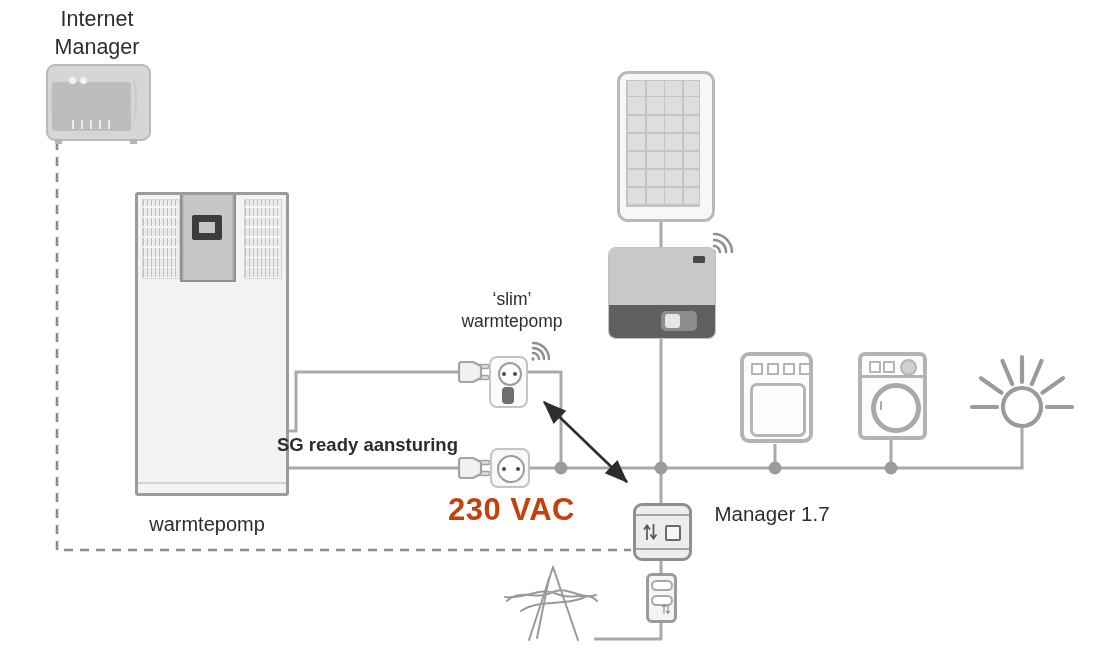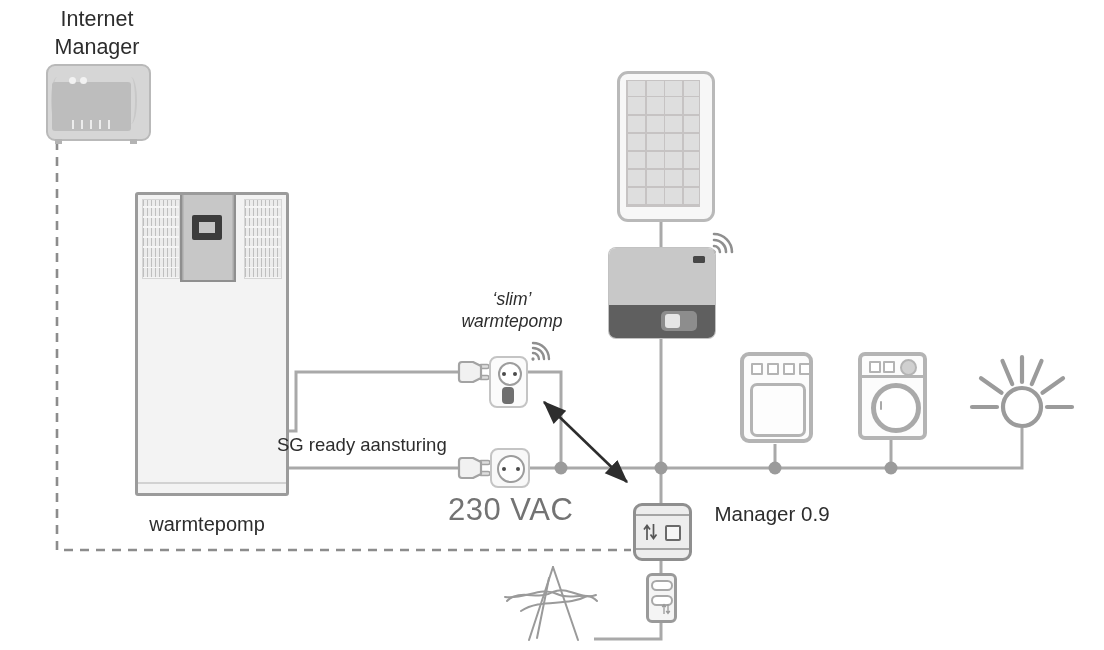--- a/index.html
+++ b/index.html
@@ -5,23 +5,23 @@
   html,body{margin:0;padding:0;background:#fff;}
   .canvas{position:relative;width:1104px;height:650px;background:#ffffff;overflow:hidden;
           font-family:"Liberation Sans",sans-serif;}
   .abs{position:absolute;}
   svg.layer{position:absolute;left:0;top:0;}
   
   .lbl{position:absolute;color:#2d2d2d;}
   .lbl.center{text-align:center;}
   .lbl-router{left:17px;top:6px;width:160px;font-size:21.5px;line-height:27.5px;}
   .lbl-pump{left:127px;top:513px;width:160px;font-size:20px;}
-  .lbl-slim{left:446px;top:288px;width:132px;font-size:17.5px;line-height:22px;font-style:italic;}
-  .lbl-sg{left:277px;top:434px;font-size:18.5px;}
-  .lbl-vac{left:448px;top:492px;font-size:31px;letter-spacing:.5px;color:#737373;}
+  .lbl-slim{left:446px;top:288px;width:132px;font-size:17.5px;line-height:22px;}
+  .lbl-sg{left:277px;top:434px;font-size:18.5px;font-weight:bold;}
+  .lbl-vac{left:448px;top:492px;font-size:31px;letter-spacing:.5px;color:#c2410c;font-weight:bold;}
   .lbl-shm{left:705px;top:500px;width:134px;font-size:20.5px;line-height:28px;}
   
   .router{left:46px;top:64px;width:101px;height:73px;background:#d6d6d6;
           border:2px solid #b9b9b9;border-radius:9px;}
   .router-panel{position:absolute;left:4px;top:16px;width:79px;height:49px;background:#bdbdbd;border-radius:3px;}
   .router-dot{position:absolute;width:7px;height:7px;border-radius:50%;background:#f2f2f2;top:11px;}
   .router-ports{position:absolute;left:24px;top:54px;width:42px;height:9px;
       background:repeating-linear-gradient(90deg,#ececec 0 2px,transparent 2px 9px);}
   .router-leg{position:absolute;bottom:-5px;width:7px;height:5px;background:#b3b3b3;}
   .router-curve-l{position:absolute;left:3px;top:11px;width:10px;height:47px;border-left:2px solid #c8c8c8;border-radius:50%;}
@@ -263,16 +263,16 @@
     <div>Manager</div>
   </div>
   <div class="lbl lbl-pump center">warmtepomp</div>
   <div class="lbl lbl-slim center">
     <div>‘slim’</div>
     <div>warmtepomp</div>
   </div>
   <div class="lbl lbl-sg">SG ready aansturing</div>
   <div class="lbl lbl-vac">230 VAC</div>
   <div class="lbl lbl-shm center">
-    <div>Manager 0.9</div>
+    <div>Manager 1.7</div>
   </div>
 
 </div>
 
 </body></html>

